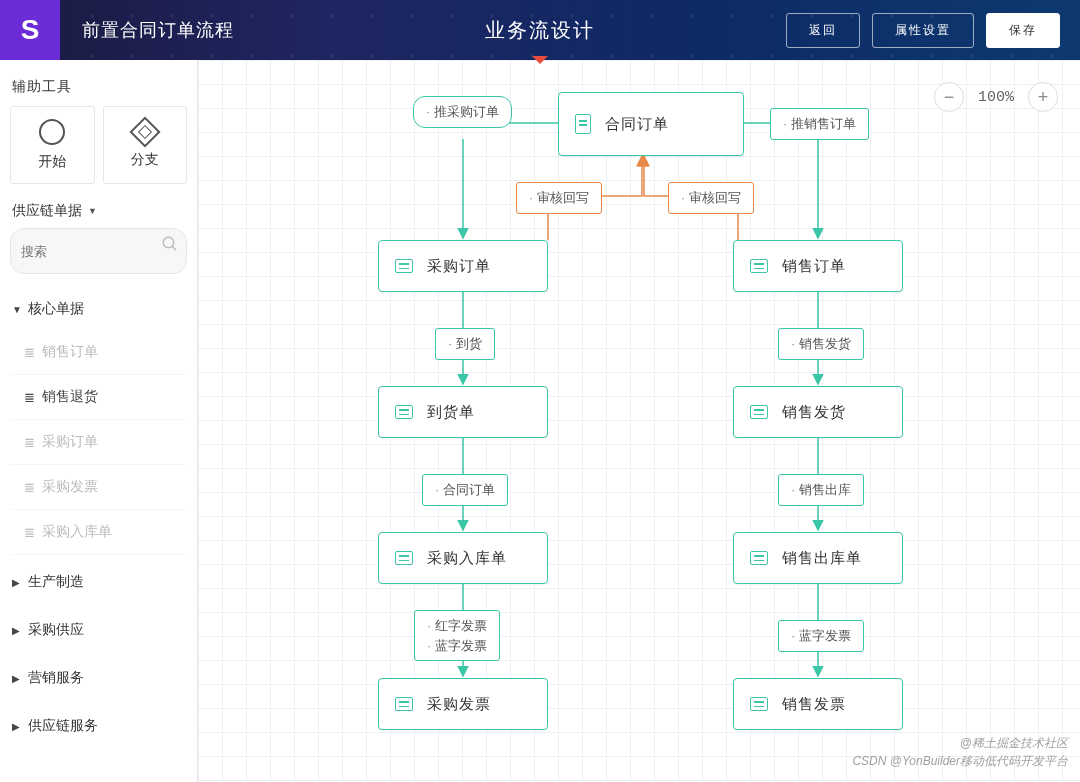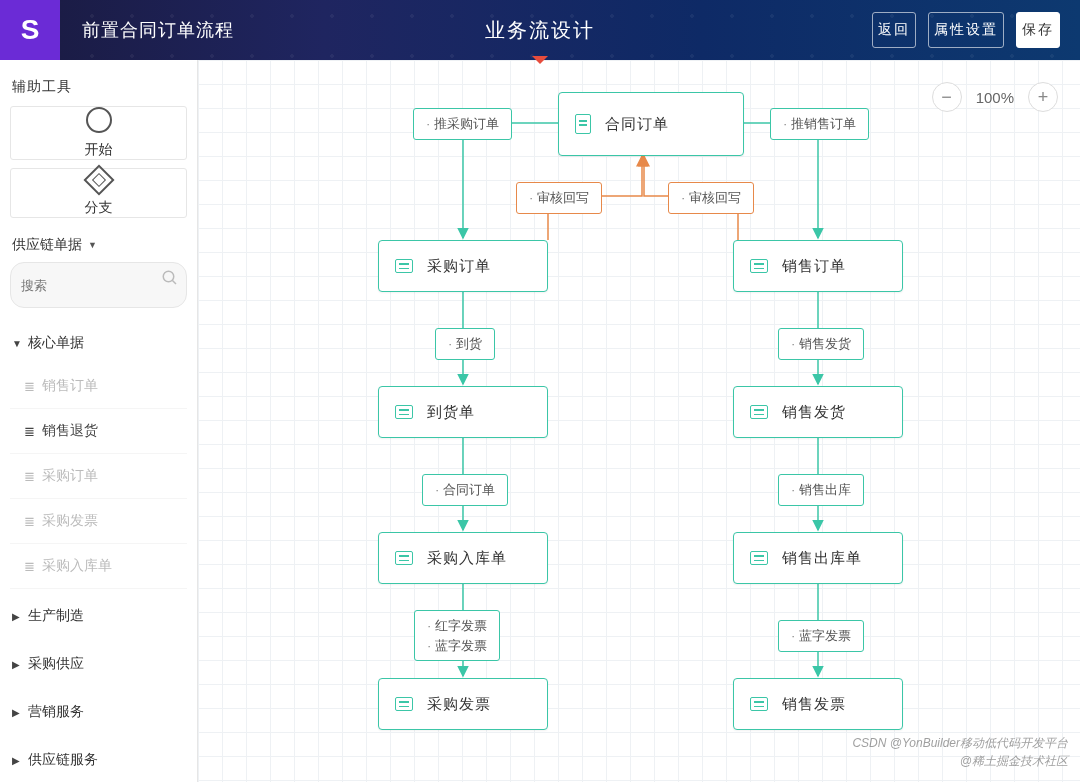--- a/index.html
+++ b/index.html
@@ -11,29 +11,29 @@
 .header::after { content:""; position:absolute; inset:0; background:
   radial-gradient(circle at 30% 40%, rgba(255,255,255,.05) 0 2px, transparent 2px) 0 0/40px 40px,
   linear-gradient(60deg, rgba(130,200,255,.08) 0 1px, transparent 1px) 0 0/90px 90px,
   linear-gradient(-20deg, rgba(255,255,255,.05) 0 1px, transparent 1px) 0 0/120px 120px;
   pointer-events:none; }
 .logo { width: 60px; height: 60px; background: #6b2bd6; display:flex; align-items:center; justify-content:center; font-size:28px; font-weight:700; color:#fff; z-index:1; }
 .header-title { margin-left: 22px; font-size: 18px; letter-spacing: 1px; z-index:1; }
 .header-center { position: absolute; left: 50%; top: 0; transform: translateX(-50%); height: 60px; display:flex; align-items:center; font-size: 20px; letter-spacing: 2px; z-index:1; }
 .red-marker { position:absolute; left:50%; top:56px; transform:translateX(-50%); width:0; height:0; border-left:8px solid transparent; border-right:8px solid transparent; border-top:8px solid #e74c3c; z-index:2; }
 .header-right { margin-left: auto; display: flex; gap: 12px; z-index:1; }
-.hbtn { border: 1px solid rgba(255,255,255,.6); background: transparent; color: #fff; padding: 8px 5px; font-size: 14px; border-radius: 3px; cursor: pointer; letter-spacing:2px; }
+.hbtn { border: 1px solid rgba(255,255,255,.6); background: transparent; color: #fff; padding: 8px 22px; font-size: 12px; border-radius: 3px; cursor: pointer; letter-spacing:2px; }
 .hbtn.primary { background: #fff; color: #333; border-color:#fff; }
 
 
 .main { display: flex; height: calc(782px - 60px); }
 .sidebar { width: 198px; border-right: 1px solid #e6e6e6; padding: 14px 10px 10px; display:flex; flex-direction:column; }
 .side-label { color:#333; font-size:14px; margin:4px 0 10px 2px; letter-spacing:1px; }
 
-.tool-row { display:flex; gap:8px; margin-bottom:18px;flex-direction:column; }
+.tool-row { display:flex; gap:8px; margin-bottom:18px; }
 .tool { flex:1; border:1px solid #e6e6e6; border-radius:3px; height:78px; display:flex; flex-direction:column; align-items:center; justify-content:center; gap:8px; cursor:pointer; }
 .tool .ring { width:26px; height:26px; border:2.5px solid #555; border-radius:50%; }
 .tool .diamond { width:22px; height:22px; border:2.5px solid #555; transform:rotate(45deg); position:relative; }
 .tool .diamond::after{ content:""; position:absolute; inset:4px; border:1.5px solid #555; transform:rotate(0deg); }
 
 .drop-label { display:flex; align-items:center; gap:4px; font-size:14px; margin:0 0 8px 2px; cursor:pointer; }
 .caret-down::after { content:"▼"; font-size:9px; margin-left:2px; color:#555; }
 
 .search-wrap { position:relative; margin-bottom:14px; }
 .search-wrap input { width:100%; height:46px; border:1px solid #e6e6e6; background:#f7f7f7; padding:0 34px 0 10px; font-size:13px; color:#666; outline:none; border-radius:14px; }
@@ -50,21 +50,21 @@
 .canvas-wrap { flex:1; position:relative; background:#fff;
   background-image:
     linear-gradient(#eef1f4 1px, transparent 1px),
     linear-gradient(90deg, #eef1f4 1px, transparent 1px);
   background-size: 24px 24px;
   background-position: 0 0;
   overflow:hidden;
 }
 .zoom { position:absolute; top:22px; right:22px; display:flex; align-items:center; gap:14px; z-index:5; }
 .zbtn { width:30px; height:30px; border-radius:50%; border:1px solid #ddd; background:#fff; color:#888; font-size:18px; line-height:28px; text-align:center; cursor:pointer; }
-.zval { color:#666; font-size:15px; }
+.zval { color:#666; font-size:15px;font-family:Liberation Mono, monospace; }
 
 .stage { position:absolute; inset:0; }
 
 
 .node { position:absolute; background:#fff; border:1px solid #3bc6a7; border-radius:4px; display:flex; align-items:center; padding:0 16px; box-shadow:0 1px 2px rgba(0,0,0,.05); }
 .node.big { height:52px; width:170px; }
 .node.root { height:64px; width:186px; justify-content:flex-start; gap:14px; }
 .node .nicon { width:18px; height:14px; border:1.5px solid #3bc6a7; border-radius:2px; position:relative; margin-right:14px; }
 .node .nicon::before, .node .nicon::after { content:""; position:absolute; left:3px; right:3px; height:1.5px; background:#3bc6a7; }
 .node .nicon::before { top:3px; }
@@ -218,21 +218,21 @@
         <path d="M620 232 L620 324" stroke="#3bc6a7" stroke-width="1.5" fill="none" marker-end="url(#arr-g)"></path>
         <path d="M620 376 L620 470" stroke="#3bc6a7" stroke-width="1.5" fill="none" marker-end="url(#arr-g)"></path>
         <path d="M620 522 L620 616" stroke="#3bc6a7" stroke-width="1.5" fill="none" marker-end="url(#arr-g)"></path>
       </svg>
 
       <div class="node root" style="left:360px; top:32px;">
         <span class="docicon"></span>
         <span class="ntxt">合同订单</span>
       </div>
 
-      <div class="lbl" style="left:215px; top:48px;"><span class="dot">推采购订单</span></div>
+      <div class="lbl" style="left:215px; top:36px;border-radius:12px;"><span class="dot">推采购订单</span></div>
       <div class="lbl" style="left:572px; top:48px;"><span class="dot">推销售订单</span></div>
 
       <div class="lbl orange" style="left:318px; top:122px;"><span class="dot">审核回写</span></div>
       <div class="lbl orange" style="left:470px; top:122px;"><span class="dot">审核回写</span></div>
 
       <div class="node big" style="left:180px; top:180px;">
         <span class="nicon"></span>
         <span class="ntxt">采购订单</span>
       </div>
       <div class="lbl" style="left:237px; top:268px;"><span class="dot">到货</span></div>
@@ -270,17 +270,17 @@
       </div>
       <div class="lbl" style="left:580px; top:560px;"><span class="dot">蓝字发票</span></div>
       <div class="node big" style="left:535px; top:618px;">
         <span class="nicon"></span>
         <span class="ntxt">销售发票</span>
       </div>
 
     </div>
 
     <div class="watermark">
+      <div>@稀土掘金技术社区</div>
       <div>CSDN @YonBuilder移动低代码开发平台</div>
-      <div>@稀土掘金技术社区</div>
     </div>
   </div>
 </div>
 
 </body></html>

